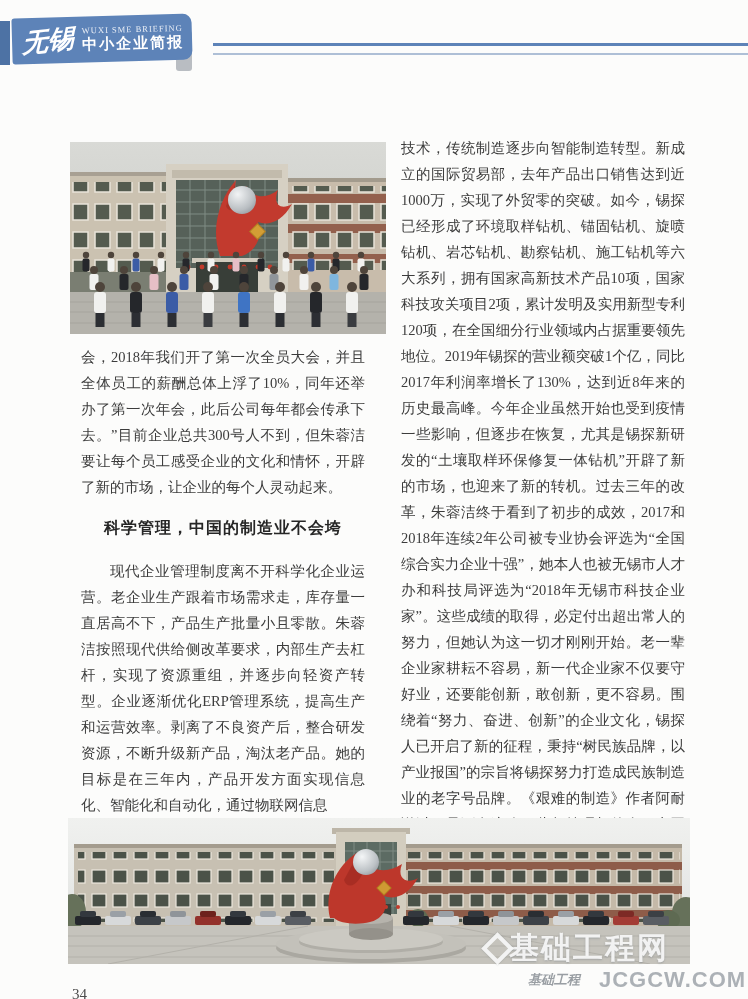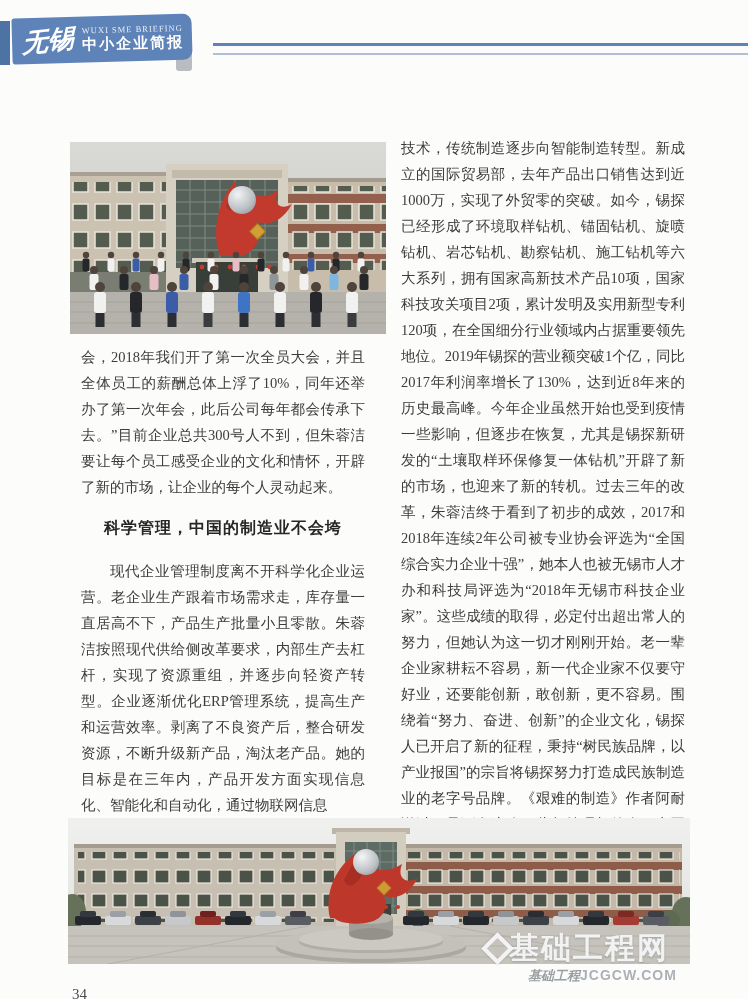--- a/index.html
+++ b/index.html
@@ -48,23 +48,23 @@
     border:4px solid rgba(246,247,247,0.92);
     transform:rotate(45deg);
     box-shadow:0 0 2px rgba(120,126,132,0.5);
   }
   .wm-site{
     font-size:30px;font-weight:bold;letter-spacing:2px;white-space:nowrap;
     color:rgba(248,249,249,0.92);
     text-shadow:0 1px 2px rgba(125,131,137,0.5);
     font-family:"Liberation Sans",sans-serif;
   }
-  .wm-line2{display:flex;align-items:flex-start;gap:0;margin-top:-2px;padding-left:42px;}
+  .wm-line2{display:flex;align-items:center;gap:19px;margin-top:-2px;padding-left:42px;}
   .wm-script{font-size:13px;font-style:italic;font-weight:bold;color:rgba(148,153,158,0.95);white-space:nowrap;}
-  .wm-domain{font-size:14px;font-weight:bold;letter-spacing:1px;color:rgba(168,173,178,0.95);font-family:"Liberation Sans",sans-serif;white-space:nowrap;}
+  .wm-domain{font-size:22px;font-weight:bold;letter-spacing:1px;color:rgba(168,173,178,0.95);font-family:"Liberation Sans",sans-serif;white-space:nowrap;}
   
   .pagenum{position:absolute;left:72px;top:986px;font-size:15px;color:#4c4c4c;}
 </style>
 </head>
 <body>
 
 <div class="page">
 
   <div>
     <div class="mast-strip"></div>

